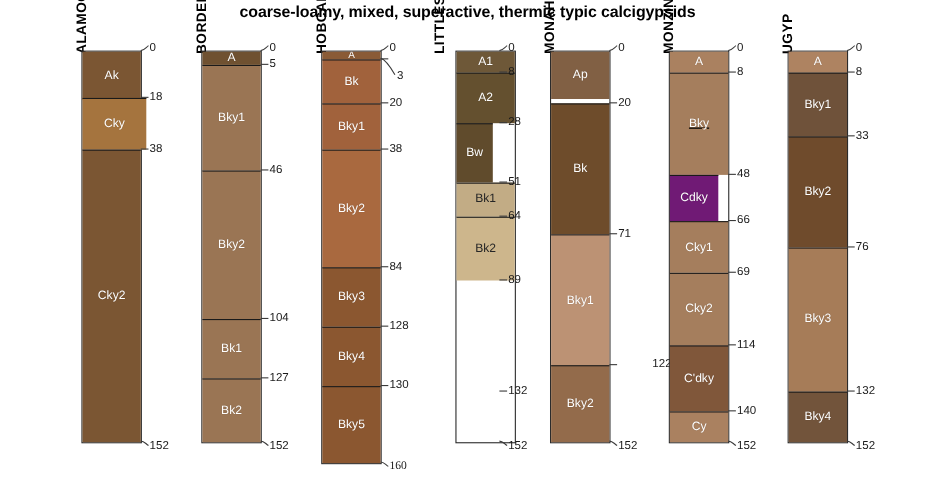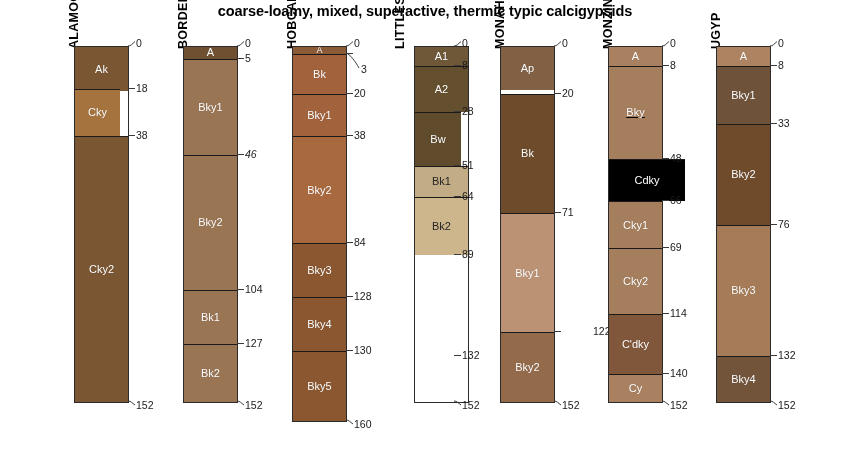--- a/index.html
+++ b/index.html
@@ -91,21 +91,21 @@
 
 <div id="root">
   <div id="chart-title">coarse-loamy, mixed, superactive, thermic typic calcigypsids</div>
   <div id="profiles-layer">
       <div class="profile" style="left: 0px;">
         <div class="profile-name" style="left: 67px; top: 49px;">ALAMOGORDO</div>
         <div class="bar" style="left: 74px; top: 46px; width: 53px; height: 355.376px;">
           <div class="horizon" style="top: 0px; height: 44px; width: 53px; background: rgb(123, 86, 51); align-items: center;">
             <span class="horizon-label">Ak</span>
           </div>
-          <div class="horizon" style="top: 42.084px; height: 46.76px; width: 45px; background: rgb(165, 116, 62);">
+          <div class="horizon" style="top: 42.084px; height: 46.76px; width: 58px; background: rgb(165, 116, 62);">
             <span class="horizon-label">Cky</span>
           </div>
           <div class="horizon" style="top: 88.844px; height: 266.532px; width: 53px; background: rgb(123, 86, 51);">
             <span class="horizon-label">Cky2</span>
           </div>
         </div>
         <svg class="tick-curve" width="10" height="10" style="left: 128px; top: 41px;">
           <path d="M0,5 C3,5 4,3 7,0.5" stroke="#3a3a3a" stroke-width="1" fill="none"></path>
         </svg>
         <div class="depth-text" style="left: 136px; top: 38px;">0</div>
@@ -137,21 +137,21 @@
             <span class="horizon-label">Bk2</span>
           </div>
         </div>
         <svg class="tick-curve" width="10" height="10" style="left: 237px; top: 41px;">
           <path d="M0,5 C3,5 4,3 7,0.5" stroke="#3a3a3a" stroke-width="1" fill="none"></path>
         </svg>
         <div class="depth-text" style="left: 245px; top: 38px;">0</div>
         <div class="depth-tick" style="left: 237px; top: 57.69px; width: 7px;"></div>
         <div class="depth-text" style="left: 245px; top: 52.69px;">5</div>
         <div class="depth-tick" style="left: 237px; top: 153.548px; width: 7px;"></div>
-        <div class="depth-text" style="left: 245px; top: 148.548px; font-style: italic;">46</div>
+        <div class="depth-text" style="left: 245px; top: 148.548px;">46</div>
         <div class="depth-tick" style="left: 237px; top: 289.152px; width: 7px;"></div>
         <div class="depth-text" style="left: 245px; top: 284.152px;">104</div>
         <div class="depth-tick" style="left: 237px; top: 342.926px; width: 7px;"></div>
         <div class="depth-text" style="left: 245px; top: 337.926px;">127</div>
         <svg class="tick-curve" width="10" height="10" style="left: 237px; top: 396.376px;">
           <path d="M0,5 C3,5 4,7 7,9" stroke="#3a3a3a" stroke-width="1" fill="none"></path>
         </svg>
         <div class="depth-text" style="left: 245px; top: 400.376px;">152</div>
       </div>
       <div class="profile" style="left: 0px;">
@@ -191,35 +191,35 @@
         <div class="depth-text" style="left: 354px; top: 129.844px;">38</div>
         <div class="depth-tick" style="left: 346px; top: 242.392px; width: 7px;"></div>
         <div class="depth-text" style="left: 354px; top: 237.392px;">84</div>
         <div class="depth-tick" style="left: 346px; top: 296.166px; width: 7px;"></div>
         <div class="depth-text" style="left: 354px; top: 291.166px;">128</div>
         <div class="depth-tick" style="left: 346px; top: 349.94px; width: 7px;"></div>
         <div class="depth-text" style="left: 354px; top: 344.94px;">130</div>
         <svg class="tick-curve" width="10" height="10" style="left: 346px; top: 415.08px;">
           <path d="M0,5 C3,5 4,7 7,9" stroke="#3a3a3a" stroke-width="1" fill="none"></path>
         </svg>
-        <div class="depth-text" style="left: 354px; top: 419.08px;">160</div>
+        <div class="depth-text" style="left: 354px; top: 419.08px; font-family: Liberation Serif, serif;">160</div>
         <svg class="tick-curve" width="18" height="24" style="left: 346px; top: 48px;">
           <path d="M0,5 C4,6 9,13 13,20" stroke="#3a3a3a" stroke-width="1" fill="none"></path>
         </svg>
       </div>
       <div class="profile" style="left: 0px;">
         <div class="profile-name" style="left: 393px; top: 49px;">LITTLESIGNAL</div>
         <div class="bar" style="left: 400px; top: 46px; width: 53px; height: 355.376px; margin-left: 14px;">
           <div class="horizon" style="top: 0px; height: 18.704px; width: 53px; background: rgb(110, 88, 56);">
             <span class="horizon-label">A1</span>
           </div>
           <div class="horizon" style="top: 18.704px; height: 46.76px; width: 53px; background: rgb(100, 80, 47);">
             <span class="horizon-label">A2</span>
           </div>
-          <div class="horizon" style="top: 65.464px; height: 53.774px; width: 46px; background: rgb(96, 75, 44); text-align: center;">
+          <div class="horizon" style="top: 65.464px; height: 53.774px; width: 33px; background: rgb(96, 75, 44); text-align: center;">
             <span class="horizon-label">Bw</span>
           </div>
           <div class="horizon" style="top: 119.238px; height: 30.394px; width: 53px; background: rgb(194, 172, 133);">
             <span class="horizon-label dark">Bk1</span>
           </div>
           <div class="horizon" style="top: 149.632px; height: 58.45px; width: 53px; background: rgb(205, 182, 140);">
             <span class="horizon-label dark">Bk2</span>
           </div>
         </div>
         <svg class="tick-curve" width="10" height="10" style="left: 454px; top: 41px;">
@@ -276,21 +276,21 @@
       </div>
       <div class="profile" style="left: 0px;">
         <div class="profile-name" style="left: 601px; top: 49px;">MONZINGO</div>
         <div class="bar" style="left: 608px; top: 46px; width: 53px; height: 355.376px;">
           <div class="horizon" style="top: 0px; height: 18.704px; width: 53px; background: rgb(170, 129, 96);">
             <span class="horizon-label">A</span>
           </div>
           <div class="horizon" style="top: 18.704px; height: 93.52px; width: 53px; background: rgb(165, 126, 93); text-decoration: underline;">
             <span class="horizon-label">Bky</span>
           </div>
-          <div class="horizon" style="top: 112.224px; height: 42.084px; width: 76px; background: #000000;">
+          <div class="horizon" style="top: 112.224px; height: 42.084px; width: 44px; background: #701a75;">
             <span class="horizon-label">Cdky</span>
           </div>
           <div class="horizon" style="top: 154.308px; height: 46.76px; width: 53px; background: rgb(165, 126, 93);">
             <span class="horizon-label">Cky1</span>
           </div>
           <div class="horizon" style="top: 201.068px; height: 65.464px; width: 53px; background: rgb(165, 126, 93);">
             <span class="horizon-label">Cky2</span>
           </div>
           <div class="horizon" style="top: 266.532px; height: 60.788px; width: 53px; background: rgb(128, 87, 58);">
             <span class="horizon-label">C'dky</span>

